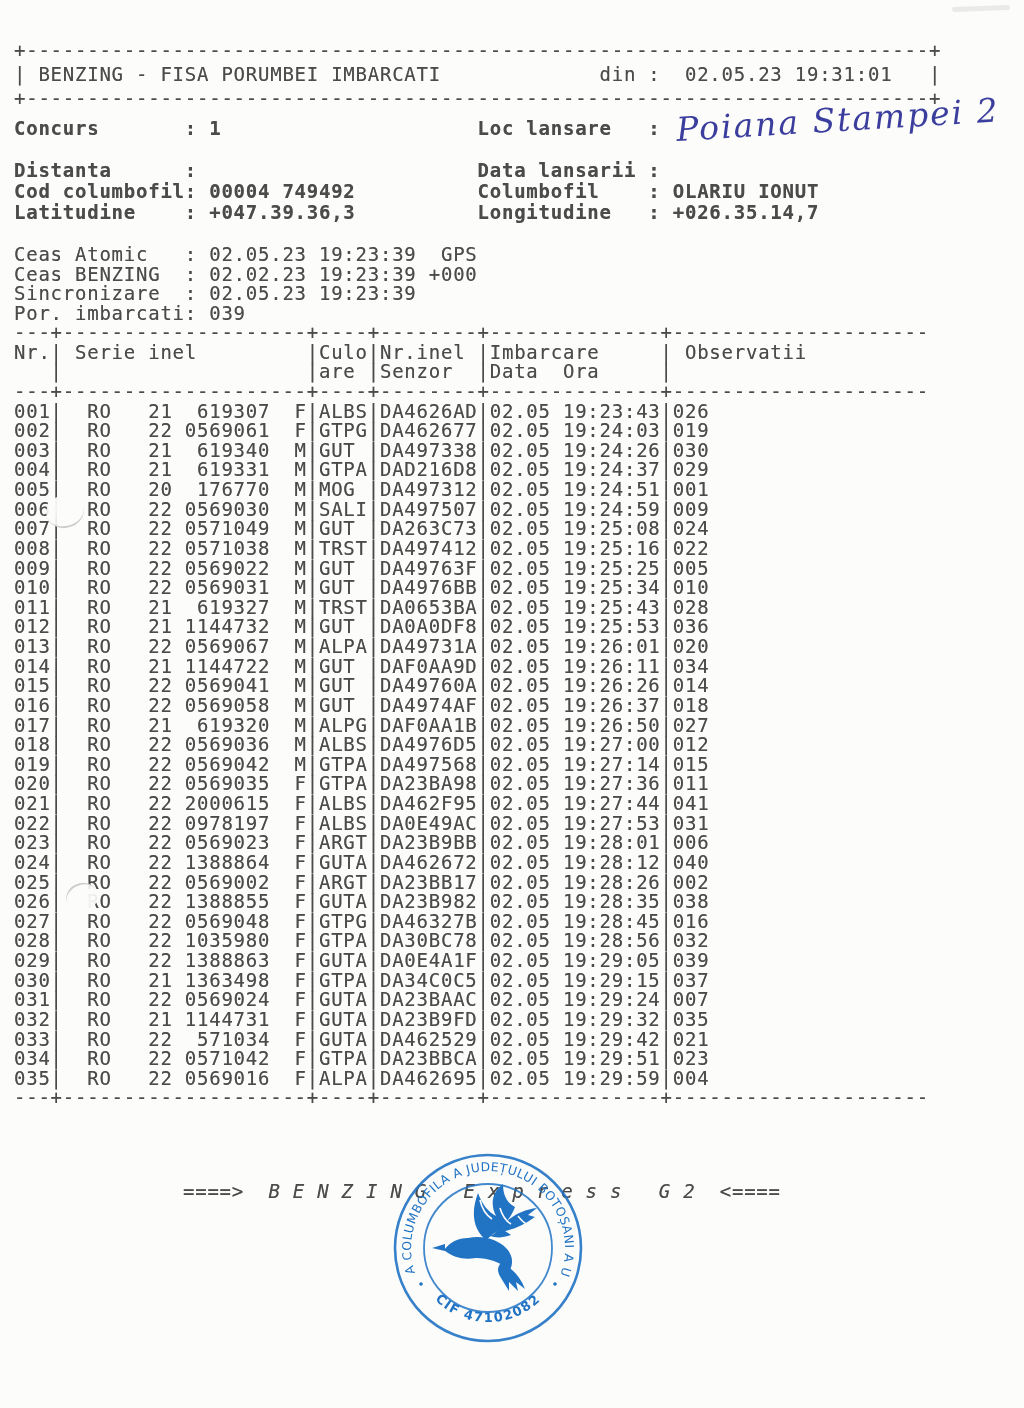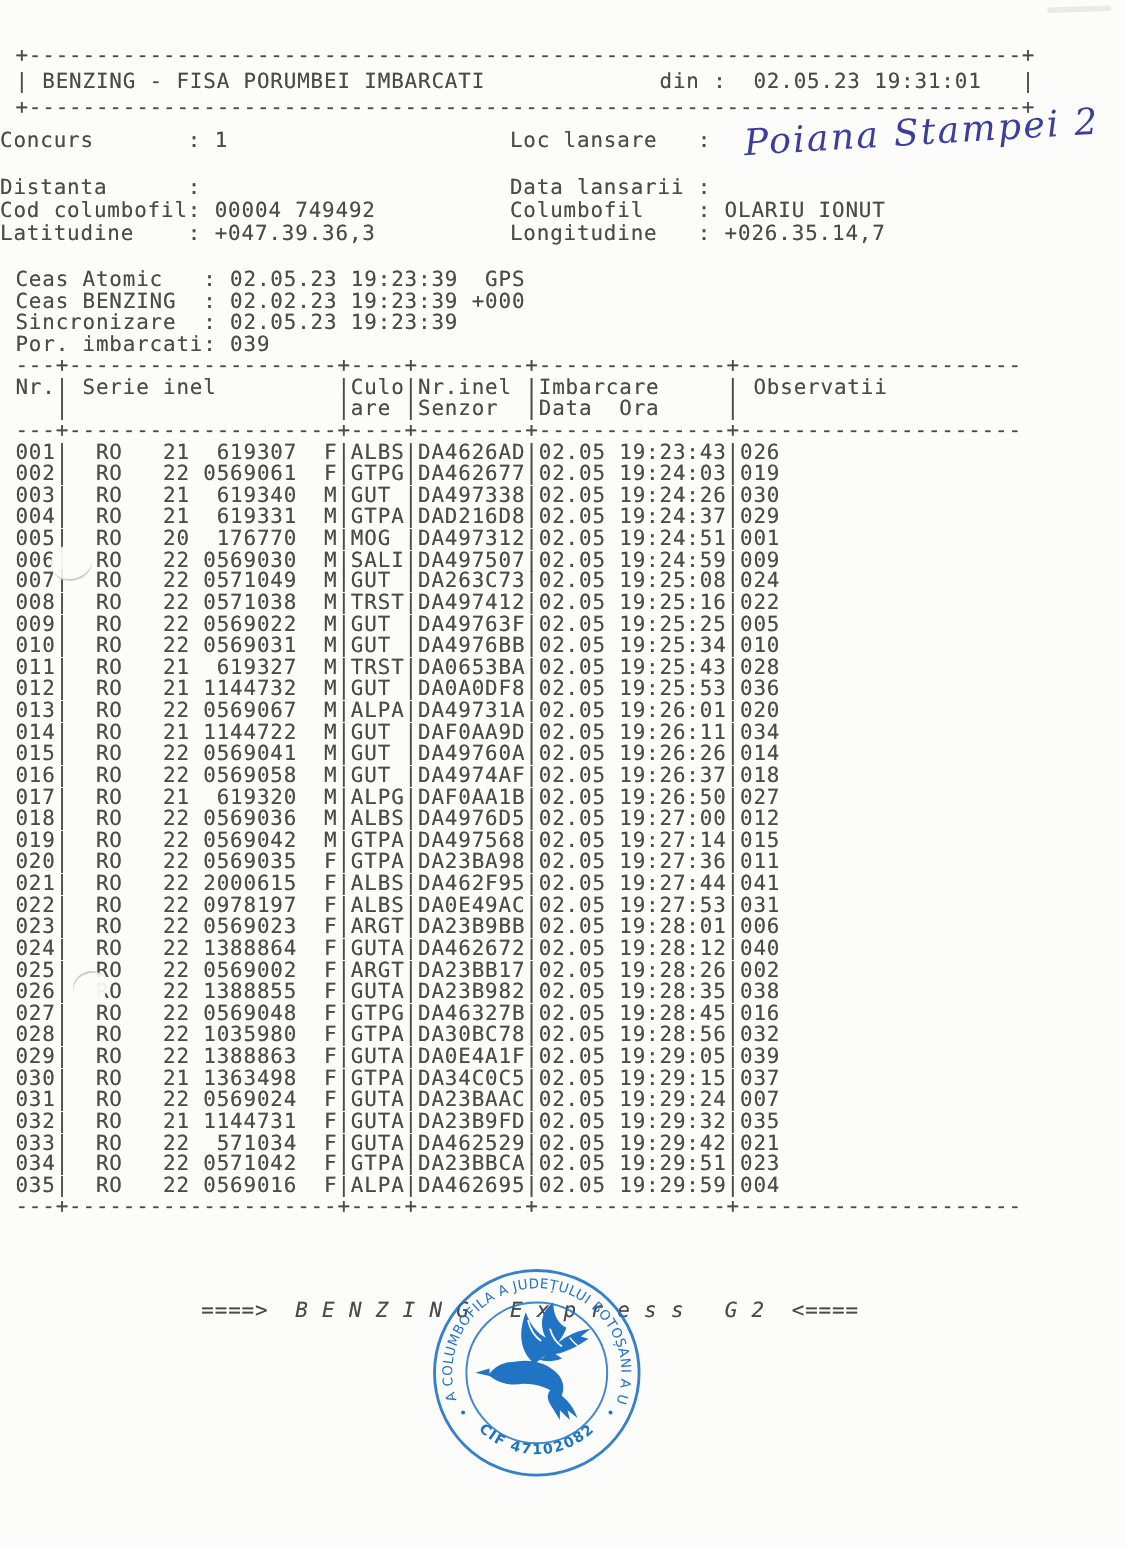--- a/index.html
+++ b/index.html
@@ -9,21 +9,21 @@
     font-family:"DejaVu Sans Mono",monospace;color:#4b4b49;
   }
   pre.mono{
     position:absolute;margin:0;
     font-family:"DejaVu Sans Mono",monospace;
     font-size:19px;line-height:19.63px;letter-spacing:0.76px;
     color:#4b4b49;text-shadow:0 0 .5px rgba(75,75,73,.55);
     white-space:pre;
   }
   #box-pre{top:38px;left:14px;line-height:24px;}
-  #info-pre{top:118px;left:0;line-height:21px;}
+  #info-pre{top:118px;left:14px;line-height:21px;font-weight:bold;}
   #clock-pre{top:245px;left:14px;line-height:19.7px;}
   #table-pre{top:323px;left:14px;}
   #footer-pre{top:1182px;left:183px;font-style:italic;}
   .handwriting{
     position:absolute;left:676px;top:100px;width:330px;
     font-family:"DejaVu Serif",serif;font-style:italic;
     font-size:33px;letter-spacing:2px;color:#3b3e9d;
     transform:rotate(-3.5deg);white-space:nowrap;
   }
   .stamp{position:absolute;left:382px;top:1142px;width:212px;height:212px;}

